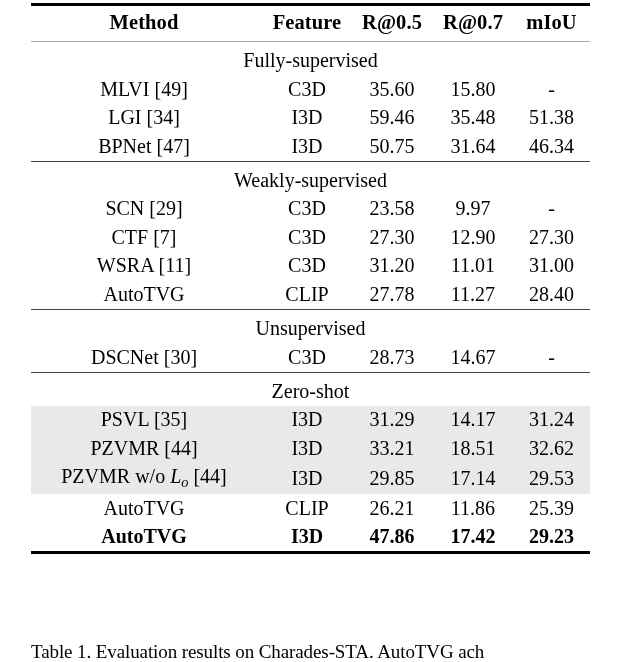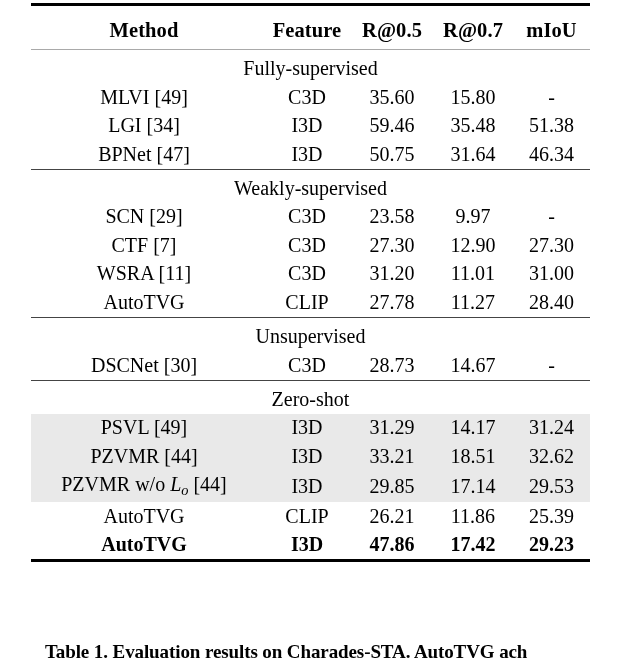--- a/index.html
+++ b/index.html
@@ -51,21 +51,21 @@
   }
   .rule-bottom {
     height: 0;
     border-top: 3px solid #000000;
     width: 559px;
   }
 
   tr.head-row > th {
     font-weight: bold;
     font-size: 20.5px;
-    padding: 13px 0 7px 0;
+    padding: 5px 0 7px 0;
     text-align: center;
     vertical-align: bottom;
     letter-spacing: 0.1px;
   }
   tr.head-row > th.method-h { padding-right: 6px; }
 
   tr.rule-thin > td {
     padding: 0;
     height: 0;
     border-top: 1.6px solid #a9a9a9;
@@ -108,25 +108,25 @@
   }
   .sub {
     font-style: italic;
     font-size: 0.72em;
     vertical-align: -0.26em;
   }
 
   
   .caption {
     position: absolute;
-    left: 45px;
+    left: 31px;
     top: 641px;
     width: 574px;
     font-size: 19px;
-    font-weight: bold;
+    font-weight: normal;
     line-height: 1.18;
     text-align: left;
     letter-spacing: -0.1px;
     white-space: nowrap;
     overflow: hidden;
   }
 </style>
 </head>
 <body>
 
@@ -226,21 +226,21 @@
             <td>14.67</td>
             <td>-</td>
           </tr>
           <tr class="rule-mid">
             <td colspan="5"></td>
           </tr>
           <tr class="group-row">
             <td colspan="5">Zero-shot</td>
           </tr>
           <tr class="data-row shaded">
-            <td class="method-c">PSVL [49]</td>
+            <td class="method-c">PSVL [35]</td>
             <td>I3D</td>
             <td>31.29</td>
             <td>14.17</td>
             <td>31.24</td>
           </tr>
           <tr class="data-row shaded">
             <td class="method-c">PZVMR [44]</td>
             <td>I3D</td>
             <td>33.21</td>
             <td>18.51</td>

